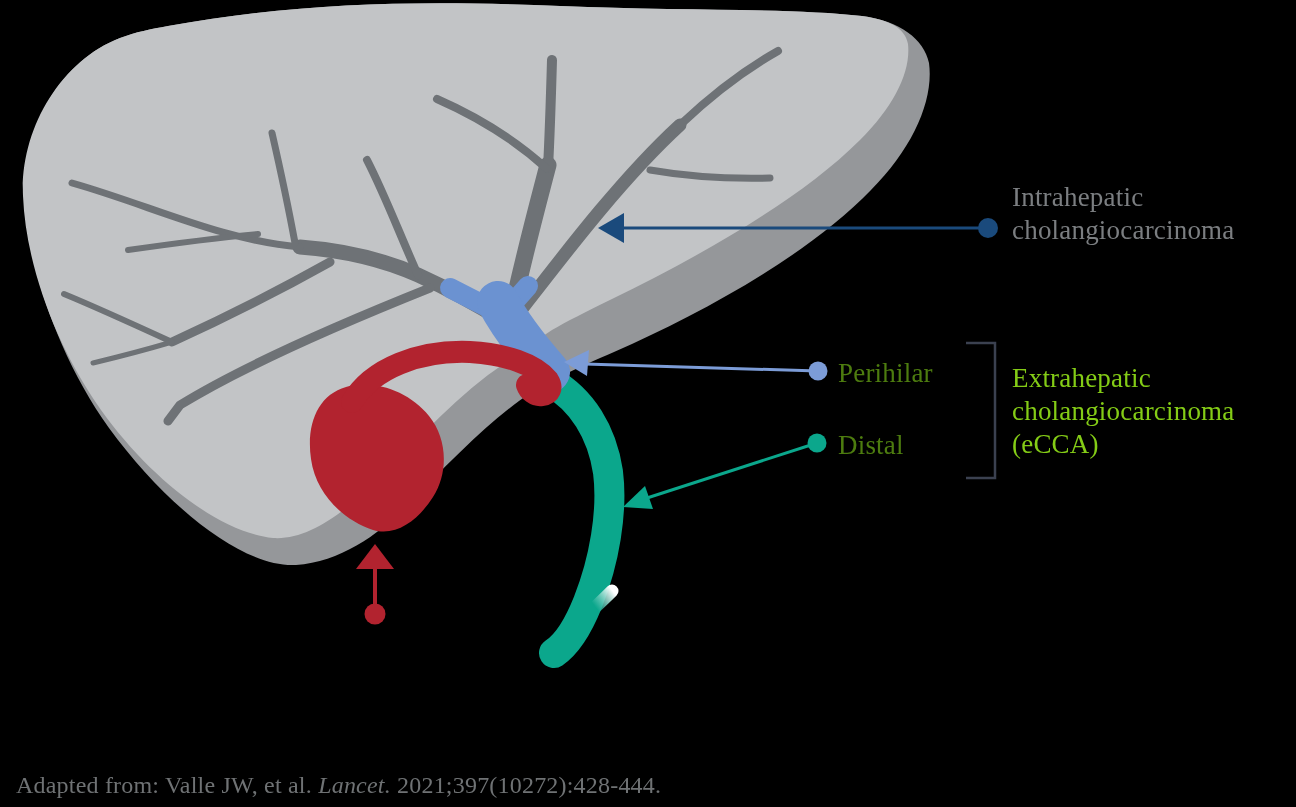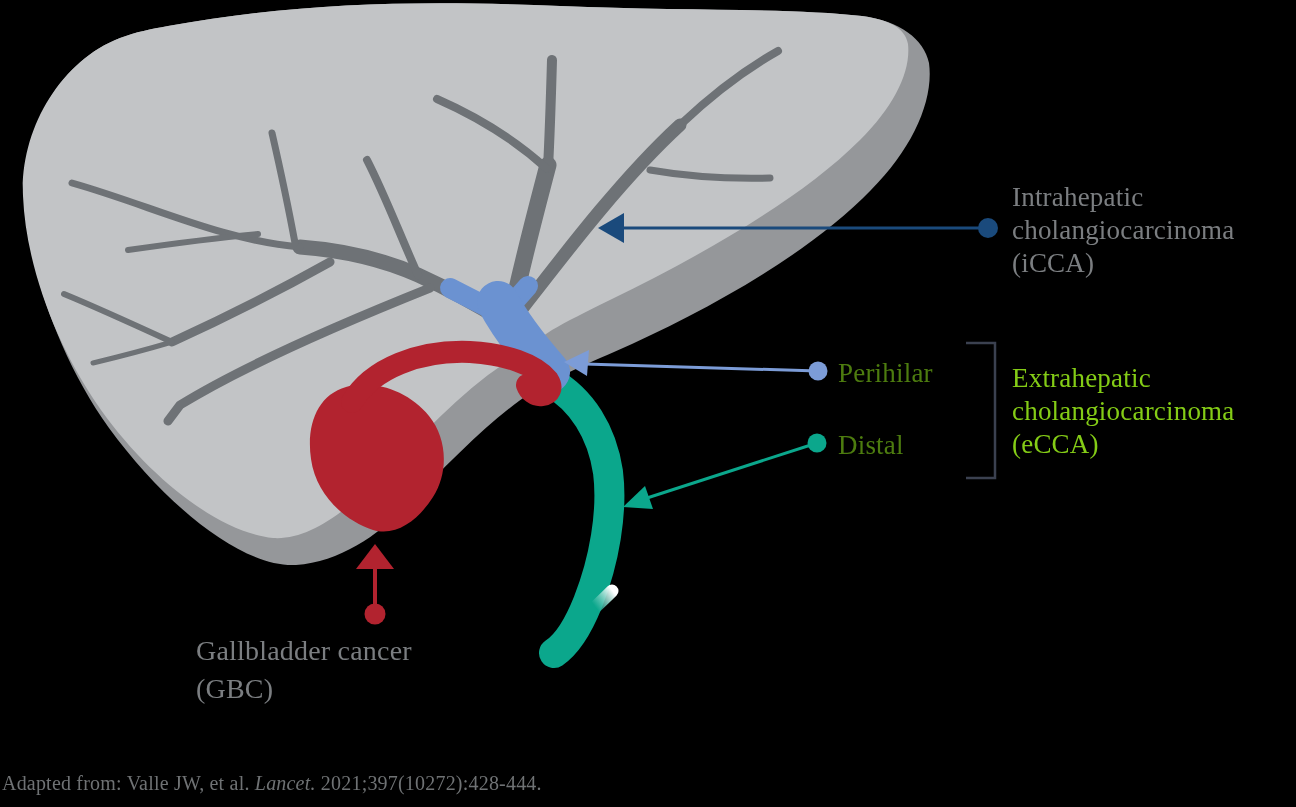--- a/index.html
+++ b/index.html
@@ -15,22 +15,22 @@
     position:absolute;
     font-size:27px;
     line-height:33px;
     font-weight:400;
     letter-spacing:0.2px;
     white-space:nowrap;
   }
   .lbl-gbc{font-size:28px;line-height:38px;}
   .citation{
     position:absolute;
-    left:2px;top:772px;
-    font-size:20px;
+    left:16px;top:772px;
+    font-size:24px;
     white-space:nowrap;
     letter-spacing:0.2px;
   }
   .citation .ital{font-style:italic;}
 </style>
 </head>
 <body>
 
 <div id="canvas" style="background: rgb(0, 0, 0);">
 
@@ -107,35 +107,30 @@
       <polygon points="375,544 356,569 394,569" fill="#b2232f"></polygon>
       <circle cx="375" cy="614" r="10.5" fill="#b2232f"></circle>
     </g>
 
     <path fill="none" stroke-width="2.5" d="M 966 343 L 995 343 L 995 478 L 966 478" stroke="#3b4150"></path>
   </svg>
 
   <div class="lbl" style="left:1012px;top:181px;color:#7b7e81;">
     <div>Intrahepatic</div>
     <div>cholangiocarcinoma</div>
-    <div>(iCCA)</div>
   </div>
 
   <div class="lbl" style="left:838px;top:357px;color:#4d7c0f;">Perihilar</div>
 
   <div class="lbl" style="left:838px;top:429px;color:#4d7c0f;">Distal</div>
 
   <div class="lbl" style="left:1012px;top:362px;color:#84cc16;">
     <div>Extrahepatic</div>
     <div>cholangiocarcinoma</div>
     <div>(eCCA)</div>
   </div>
 
-  <div class="lbl lbl-gbc" style="left:196px;top:632px;color:#7b7e81;">
-    <div>Gallbladder cancer</div>
-    <div>(GBC)</div>
-  </div>
 
   <div class="citation" style="color:#6f7274;">
     <span>Adapted from: Valle JW, et al. </span><span class="ital">Lancet.</span><span> 2021;397(10272):428-444.</span>
   </div>
 
 </div>
 
 </body></html>

